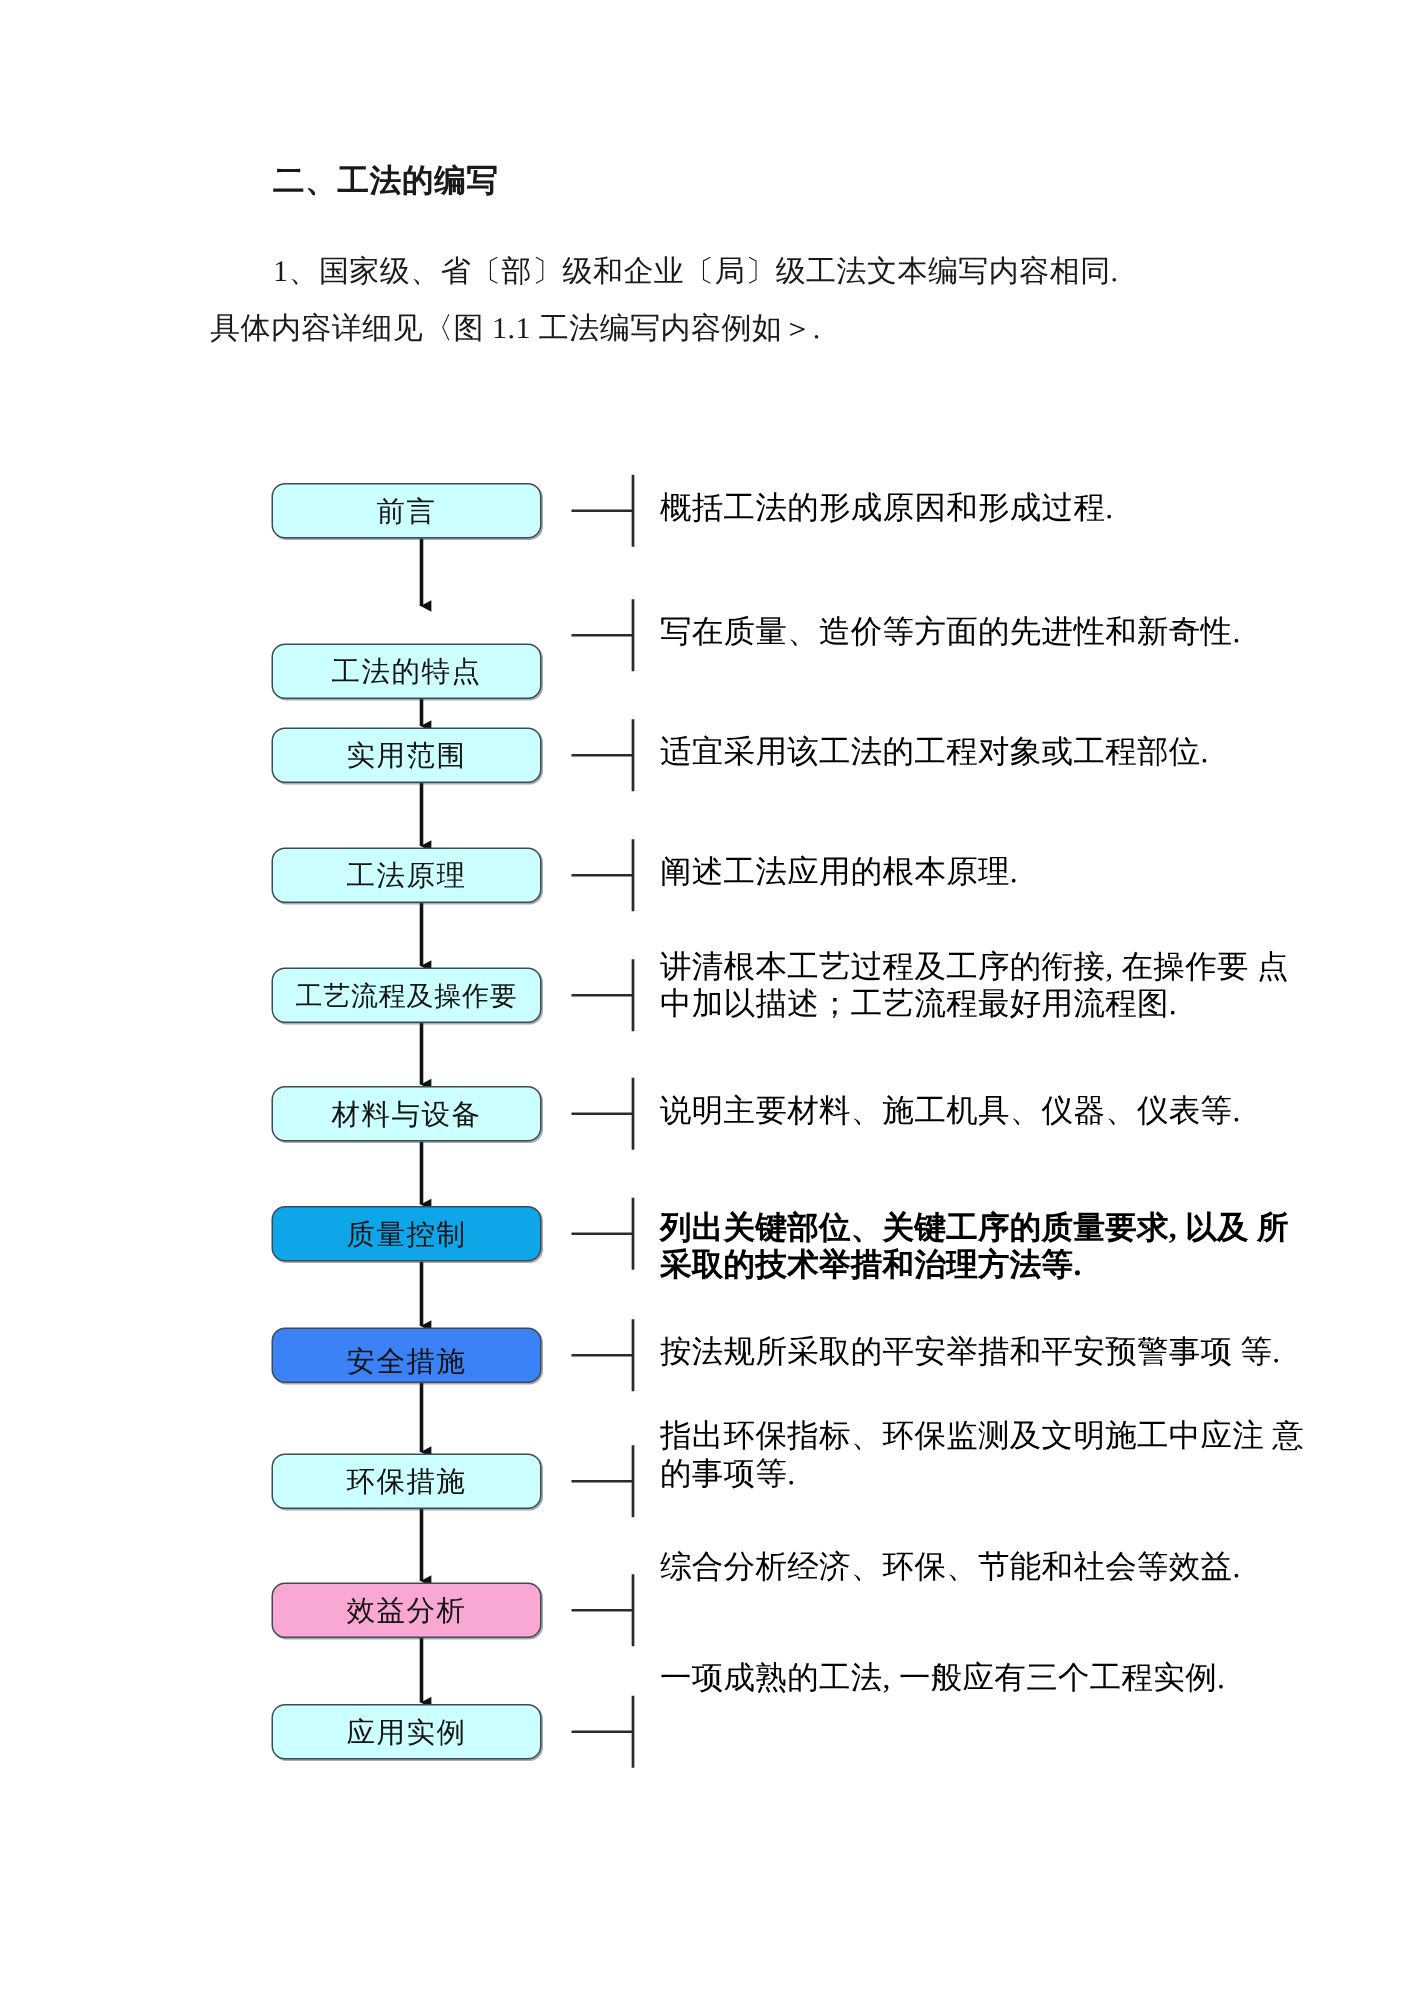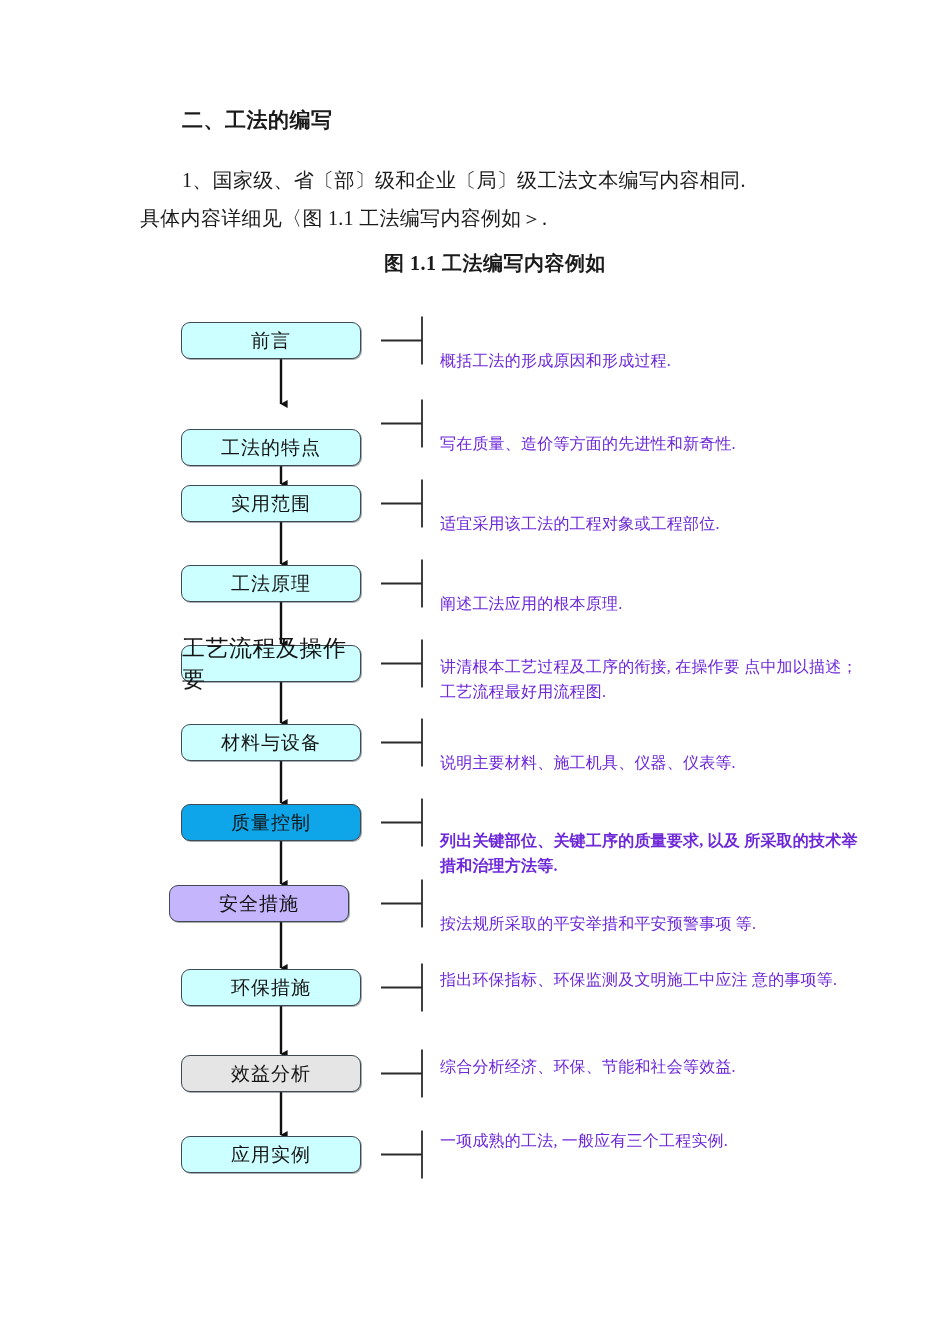--- a/index.html
+++ b/index.html
@@ -81,44 +81,40 @@
     border-radius: 9px;
     display: flex;
     align-items: center;
     justify-content: center;
     font-size: 19px;
     color: #141414;
     letter-spacing: 1px;
     font-family: "Liberation Serif", "DejaVu Serif", serif;
     box-shadow: 1px 1px 0 rgba(60,70,80,0.45);
   }
-  .node.wide-text { font-size: 23px; letter-spacing: 0.5px; }
+  .node.wide-text { font-size: 18px; letter-spacing: 0.5px; }
 
   .desc {
     position: absolute;
     left: 440px;
     width: 430px;
-    font-size: 16px;
+    font-size: 21px;
     line-height: 25px;
-    color: #6d28d9;
+    color: #000000;
     letter-spacing: 0.2px;
-    margin-top: 22px;
   }
 </style>
 </head>
 <body>
 
 <div class="page">
 
   <div class="heading">二、工法的编写</div>
   <div class="para1">1、国家级、省〔部〕级和企业〔局〕级工法文本编写内容相同.</div>
   <div class="para2">具体内容详细见〈图 1.1 工法编写内容例如＞.</div>
-  <div class="fig-caption">
-    <span class="cap-inner">图 1.1 工法编写内容例如</span>
-  </div>
 
   <div class="flow">
     <svg width="950" height="1344" xmlns="http://www.w3.org/2000/svg">
       <defs>
         <marker id="arrowdown" markerWidth="9" markerHeight="9" refX="4.5" refY="7.6" orient="auto" markerUnits="userSpaceOnUse">
           <path d="M0.6,1 L4.5,8.2 L8.4,1 Z" fill="#111111"></path>
         </marker>
       </defs>
       <g id="vert-arrows" stroke="#111111" stroke-width="2.4" fill="none">
           <line x1="281" y1="359" x2="281" y2="404" marker-end="url(#arrowdown)"></line>
@@ -174,27 +170,27 @@
       </div>
       <div class="node wide-text" style="left: 181px; top: 645px; background: rgb(204, 255, 255); border-color: rgb(63, 74, 85);">
         <span>工艺流程及操作要</span>
       </div>
       <div class="node" style="left: 181px; top: 724px; background: rgb(204, 255, 255); border-color: rgb(63, 74, 85);">
         <span>材料与设备</span>
       </div>
       <div class="node" style="left: 181px; top: 804px; background: #0ea5e9; border-color: rgb(63, 74, 85);">
         <span>质量控制</span>
       </div>
-      <div class="node" style="left: 169px; top: 885px; background: #c4b5fd; border-color: rgb(63, 74, 85);">
+      <div class="node" style="left: 181px; top: 885px; background: #3b82f6; border-color: rgb(63, 74, 85); align-items: flex-end;">
         <span>安全措施</span>
       </div>
       <div class="node" style="left: 181px; top: 969px; background: rgb(204, 255, 255); border-color: rgb(63, 74, 85);">
         <span>环保措施</span>
       </div>
-      <div class="node" style="left: 181px; top: 1055px; background: #e5e5e5; border-color: rgb(63, 74, 85);">
+      <div class="node" style="left: 181px; top: 1055px; background: #f9a8d4; border-color: rgb(63, 74, 85);">
         <span>效益分析</span>
       </div>
       <div class="node" style="left: 181px; top: 1136px; background: rgb(204, 255, 255); border-color: rgb(63, 74, 85);">
         <span>应用实例</span>
       </div>
     </div>
   <div id="desc-layer">
       <div class="desc" style="top: 326px;">概括工法的形成原因和形成过程.</div>
       <div class="desc" style="top: 409px;">写在质量、造价等方面的先进性和新奇性.</div>
       <div class="desc" style="top: 489px;">适宜采用该工法的工程对象或工程部位.</div>

